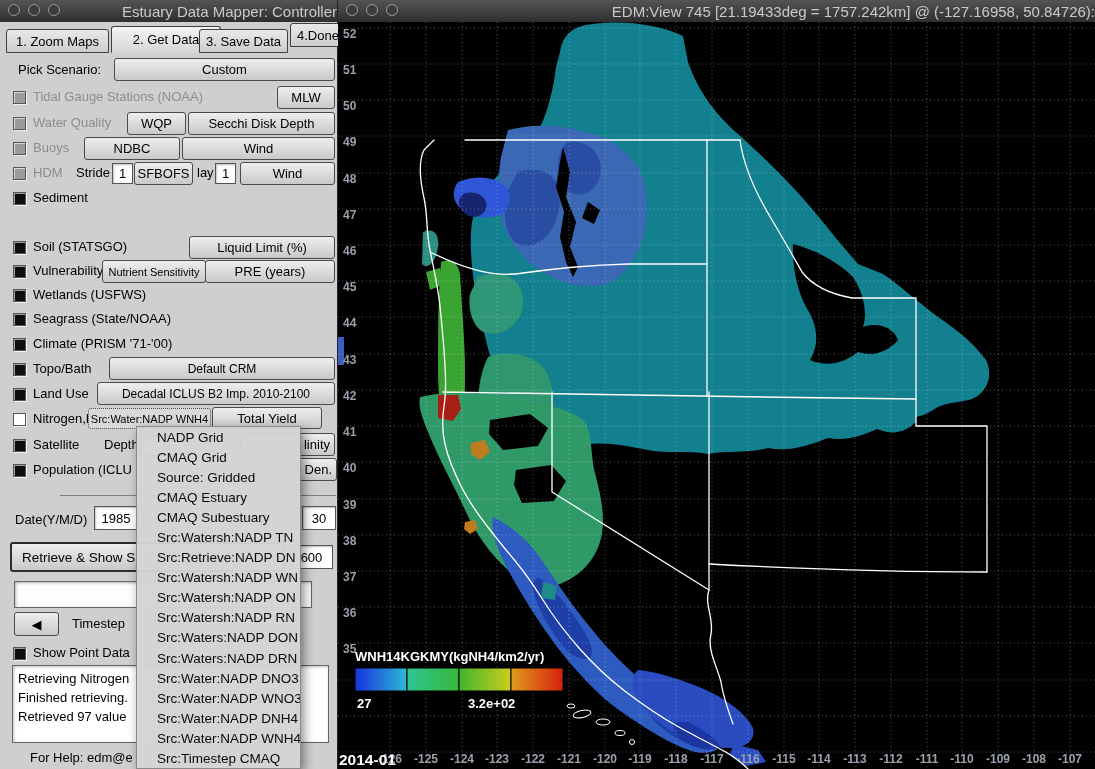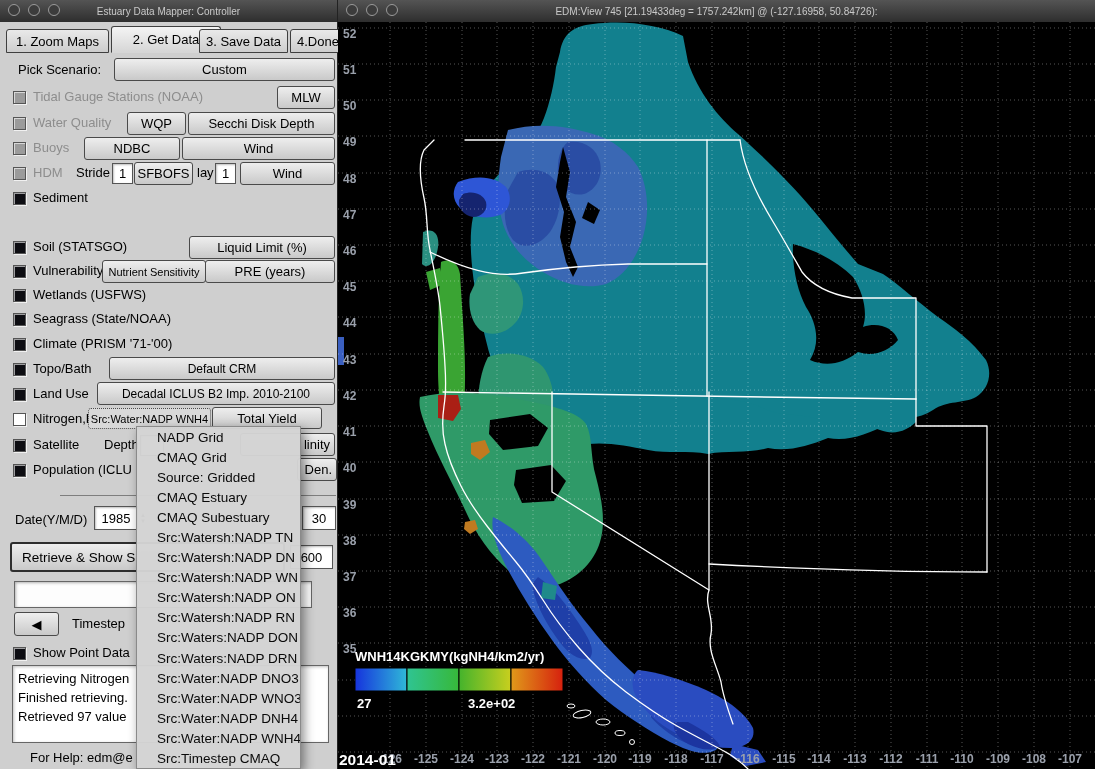--- a/index.html
+++ b/index.html
@@ -1,20 +1,20 @@
 <!DOCTYPE html>
 <html><head>
 <meta charset="utf-8">
 <style>
   html,body{margin:0;padding:0;background:#000;width:1095px;height:769px;overflow:hidden;
     font-family:"Liberation Sans",sans-serif;-webkit-font-smoothing:antialiased;}
   .win{position:absolute;top:0;height:769px;box-sizing:border-box;}
   .titlebar{position:absolute;top:0;left:0;right:0;height:22px;
     background:linear-gradient(#545454,#2e2e2e);border-bottom:1px solid #111;
-    color:#c9c9c9;font-size:10px;display:flex;align-items:center;justify-content:center;}
+    color:#c9c9c9;font-size:15px;display:flex;align-items:center;justify-content:flex-end;}
   .lights{position:absolute;left:8px;top:4px;display:flex;gap:8px;}
   .light{width:12px;height:12px;border-radius:50%;border:1px solid #9a9a9a;background:#3c3c3c;box-sizing:border-box;}
   
   #controller{left:0;width:338px;background:#cfcfcf;border-right:1px solid #222;}
   #controller .body{position:absolute;top:22px;left:0;right:0;bottom:0;background:#cfcfcf;}
   .tab{position:absolute;height:24px;background:linear-gradient(#e9e9e9,#cdcdcd);
     border:1px solid #3f3f3f;border-radius:3px 3px 0 0;box-sizing:border-box;
     display:flex;align-items:center;justify-content:center;font-size:13px;color:#000;}
   .tab.active{background:linear-gradient(#f4f4f4,#d6d6d6);border-bottom-color:#d6d6d6;}
   .btn{position:absolute;height:23px;background:linear-gradient(#eee,#c9c9c9);
@@ -64,21 +64,21 @@
       <div class="light"></div>
       <div class="light"></div>
     </div>
     <span>Estuary Data Mapper: Controller</span>
   </div>
   <div class="body">
 
     <div class="tab" style="left:6px;top:7px;width:103px">1. Zoom Maps</div>
     <div class="tab active" style="left:111px;top:4px;width:110px;height:27px">2. Get Data</div>
     <div class="tab" style="left:199px;top:7px;width:89px">3. Save Data</div>
-    <div class="tab" style="left:290px;top:7px;width:56px">4.Done</div>
+    <div class="tab" style="left:290px;top:1px;width:56px">4.Done</div>
 
     <div class="lbl" style="left:18px;top:40px">Pick Scenario:</div>
     <div class="btn" style="left:114px;top:36px;width:221px">Custom</div>
 
     <div class="cb grayed" style="left:13px;top:69px"></div>
     <div class="dlbl" style="left:33px;top:67px">Tidal Gauge Stations (NOAA)</div>
     <div class="btn" style="left:277px;top:64px;width:58px">MLW</div>
 
     <div class="cb grayed" style="left:13px;top:95px"></div>
     <div class="dlbl" style="left:33px;top:93px">Water Quality</div>
@@ -171,21 +171,21 @@
     <div class="lbl" style="left:30px;top:728px">For Help: edm@e</div>
   </div>
 
   <div id="menu">
     <div class="mitem">NADP Grid</div>
     <div class="mitem">CMAQ Grid</div>
     <div class="mitem">Source: Gridded</div>
     <div class="mitem">CMAQ Estuary</div>
     <div class="mitem">CMAQ Subestuary</div>
     <div class="mitem">Src:Watersh:NADP TN</div>
-    <div class="mitem">Src:Watersh:NADP DN</div>
+    <div class="mitem">Src:Retrieve:NADP DN</div>
     <div class="mitem">Src:Watersh:NADP WN</div>
     <div class="mitem">Src:Watersh:NADP ON</div>
     <div class="mitem">Src:Watersh:NADP RN</div>
     <div class="mitem">Src:Waters:NADP DON</div>
     <div class="mitem">Src:Waters:NADP DRN</div>
     <div class="mitem">Src:Water:NADP DNO3</div>
     <div class="mitem">Src:Water:NADP WNO3</div>
     <div class="mitem">Src:Water:NADP DNH4</div>
     <div class="mitem">Src:Water:NADP WNH4</div>
     <div class="mitem">Src:Timestep CMAQ</div>

